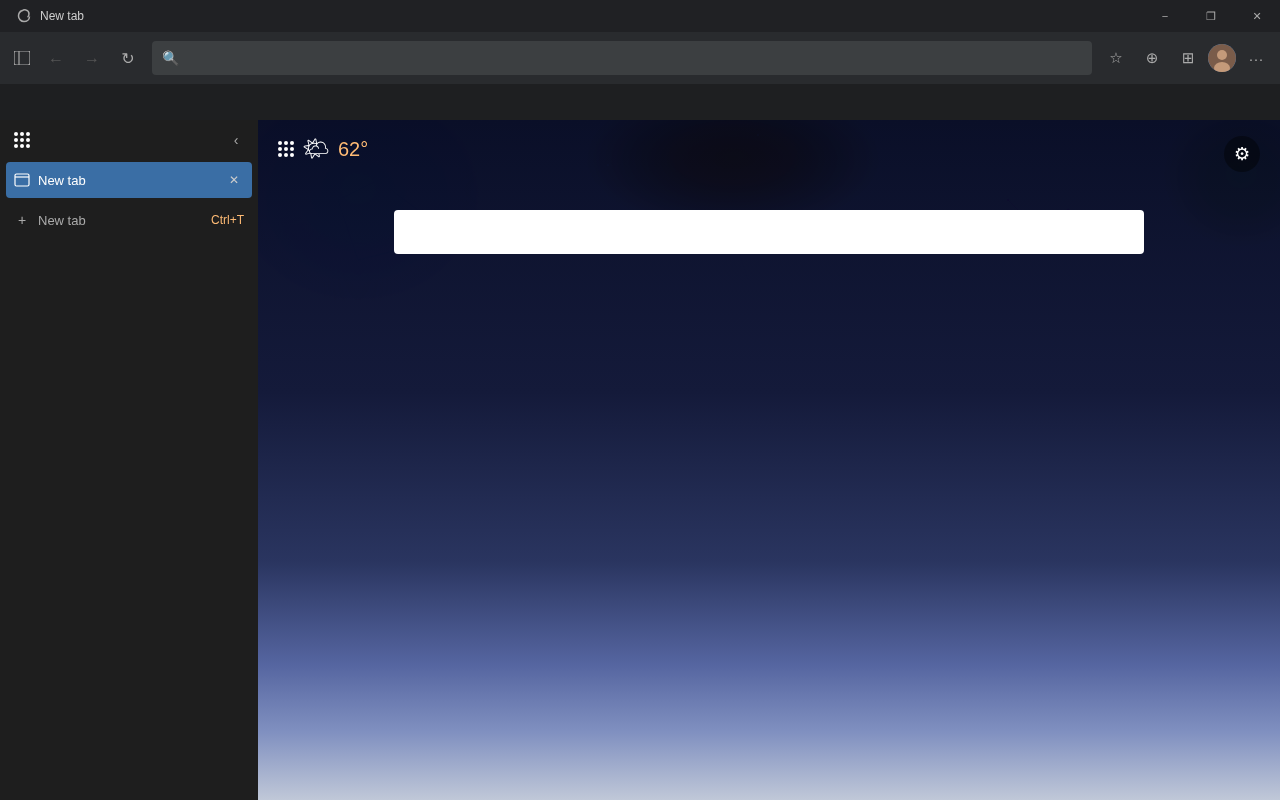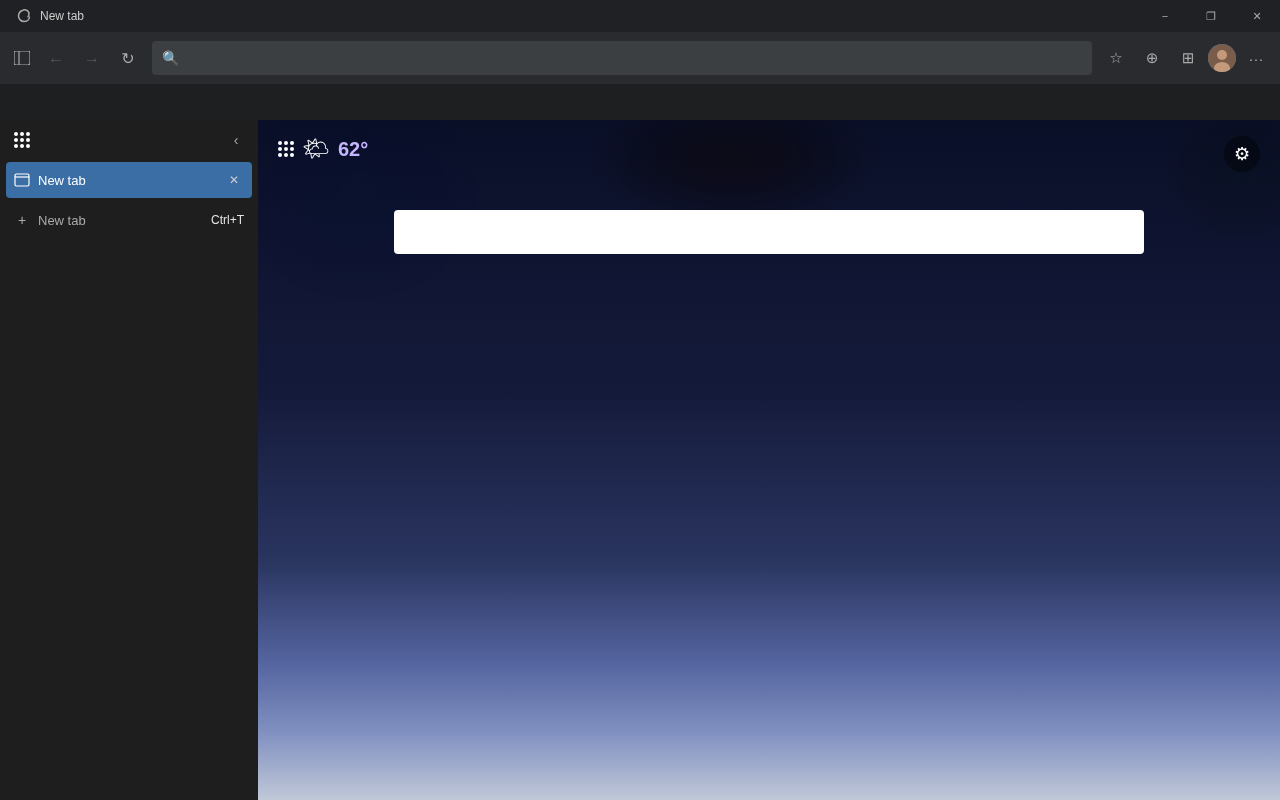--- a/index.html
+++ b/index.html
@@ -247,21 +247,21 @@
       display: flex;
       align-items: center;
       justify-content: center;
     }
     #sidebar-new-label {
       flex: 1;
       color: #aaa;
       font-size: 13px;
     }
     #sidebar-new-shortcut {
-      color: #e5e5e5;
+      color: #fdba74;
       font-size: 12px;
     }
 
     
     #main-content {
       position: absolute;
       left: 258px;
       top: 120px;
       width: calc(1280px - 258px);
       height: calc(800px - 120px);
@@ -331,22 +331,22 @@
       background: transparent;
       border: none;
       cursor: pointer;
       font-size: 22px;
       display: flex;
       align-items: center;
       color: white;
     }
     #weather-temp {
       font-size: 20px;
-      color: #c4b5fd;
-      font-weight: 700;
+      color: #fdba74;
+      font-weight: 400;
     }
 
     
     #settings-btn {
       position: absolute;
       top: 16px;
       right: 20px;
       width: 36px;
       height: 36px;
       border-radius: 50%;

